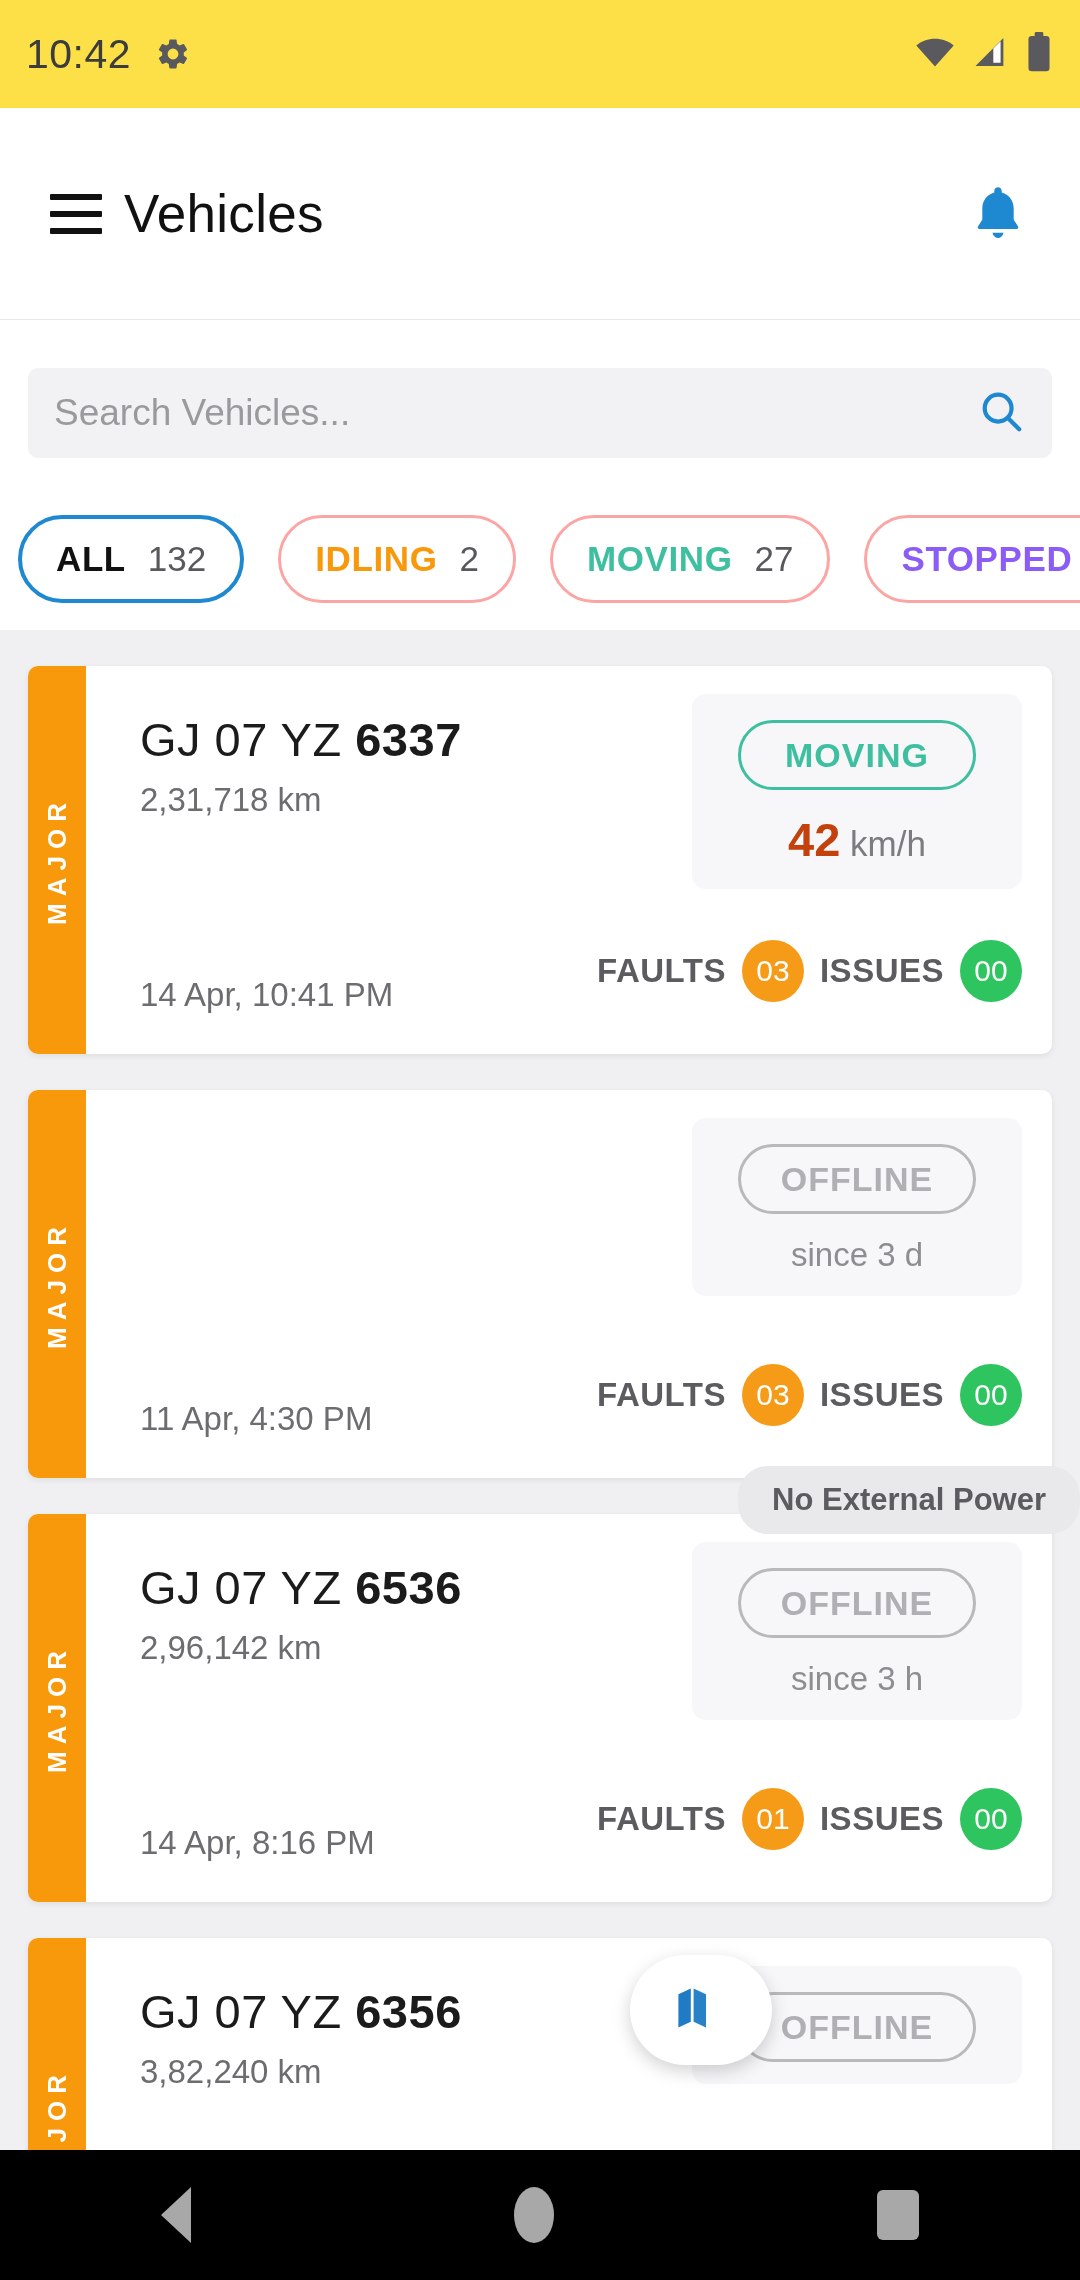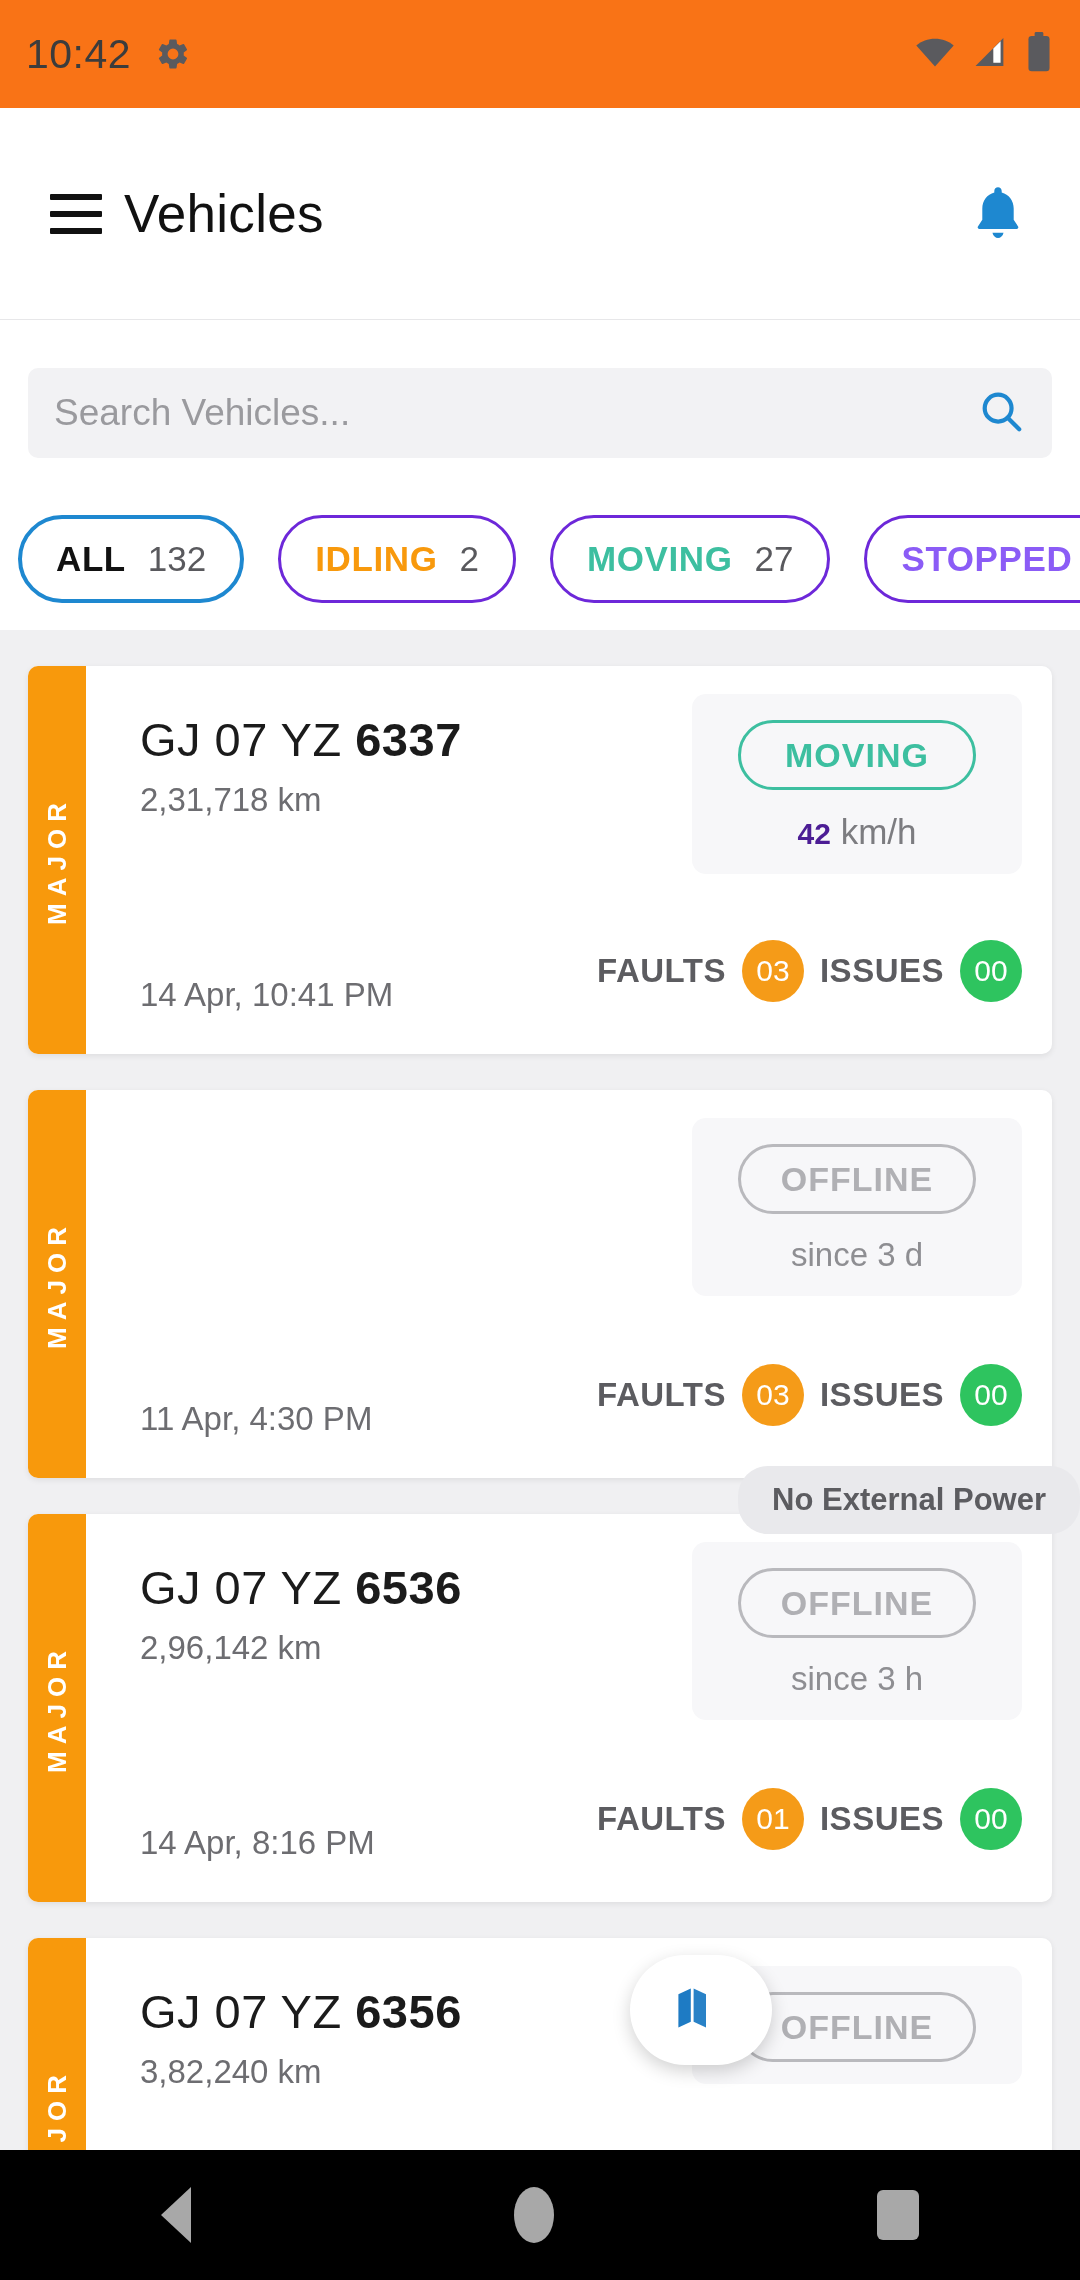--- a/index.html
+++ b/index.html
@@ -7,21 +7,21 @@
     width:1080px; height:2280px;
     background:#ffffff;
     font-family:"Liberation Sans", sans-serif;
     overflow:hidden;
   }
   #screen { position:relative; width:1080px; height:2280px; background:#fff; overflow:hidden; }
 
   
   .statusbar {
     position:absolute; top:0; left:0; width:1080px; height:108px;
-    display:flex; align-items:center; background:#f97316;
+    display:flex; align-items:center; background:#fde047;
   }
   .sb-time {
     font-size:41px; color:#3c3c3c; margin-left:26px;
     letter-spacing:0.5px; font-weight:400;
   }
   .sb-gear { margin-left:24px; display:flex; align-items:center; }
   .sb-right {
     margin-left:auto; margin-right:28px;
     display:flex; align-items:center; gap:16px;
   }
@@ -60,21 +60,21 @@
   }
   .searchbar input::placeholder { color:#9a9a9e; }
 
   
   .chips {
     position:absolute; top:488px; left:0; width:1080px; height:142px;
     background:#fff; display:flex; align-items:center; gap:34px;
     padding-left:18px; overflow:hidden;
   }
   .chip {
-    height:88px; border:3px solid #6d28d9; border-radius:46px;
+    height:88px; border:3px solid #fca5a5; border-radius:46px;
     background:#fff; display:flex; align-items:center; gap:22px;
     padding:0 34px; flex:0 0 auto; white-space:nowrap;
   }
   .chip.active { border-color:#1e88d0; border-width:4px; }
   .chip-label { font-size:35px; font-weight:bold; letter-spacing:0.6px; }
   .chip-count { font-size:35px; color:#59595d; font-weight:400; }
 
   
   .listarea {
     position:absolute; top:630px; left:0; width:1080px; height:1520px;
@@ -109,21 +109,21 @@
     padding:26px 0 22px; text-align:center;
   }
   .pill {
     display:inline-flex; align-items:center; justify-content:center;
     min-width:238px; height:70px; border-radius:36px;
     border:3px solid #3dbfa0; color:#3dbfa0;
     font-size:34px; font-weight:bold; letter-spacing:1px;
   }
   .pill.offline { border-color:#b9b9bd; color:#b0b0b4; }
   .speed { margin-top:22px; font-size:35px; color:#7c7c80; }
-  .speed b { font-size:30px; color:#4c1d95; font-weight:bold; }
+  .speed b { font-size:47px; color:#c2410c; font-weight:bold; }
   .since { margin-top:22px; font-size:33px; color:#8e8e92; }
   .counts {
     position:absolute; right:30px; bottom:52px;
     display:flex; align-items:center; gap:16px;
   }
   .counts .lbl { font-size:33px; color:#5c5c60; font-weight:bold; letter-spacing:0.5px; }
   .dot {
     width:62px; height:62px; border-radius:50%;
     display:flex; align-items:center; justify-content:center;
     color:#fff; font-size:30px; font-weight:400;

